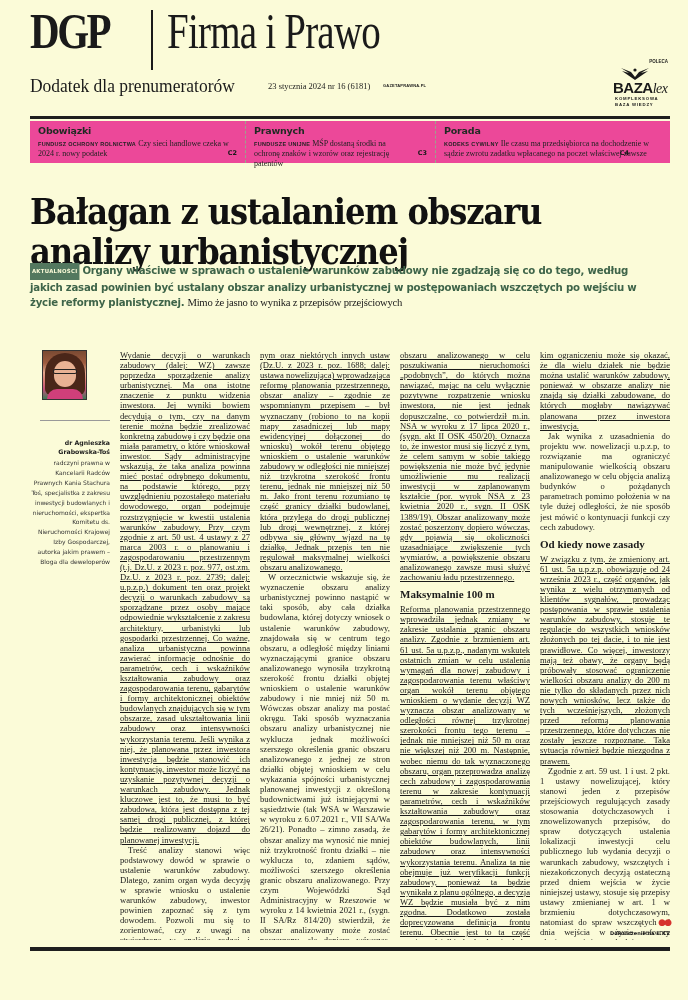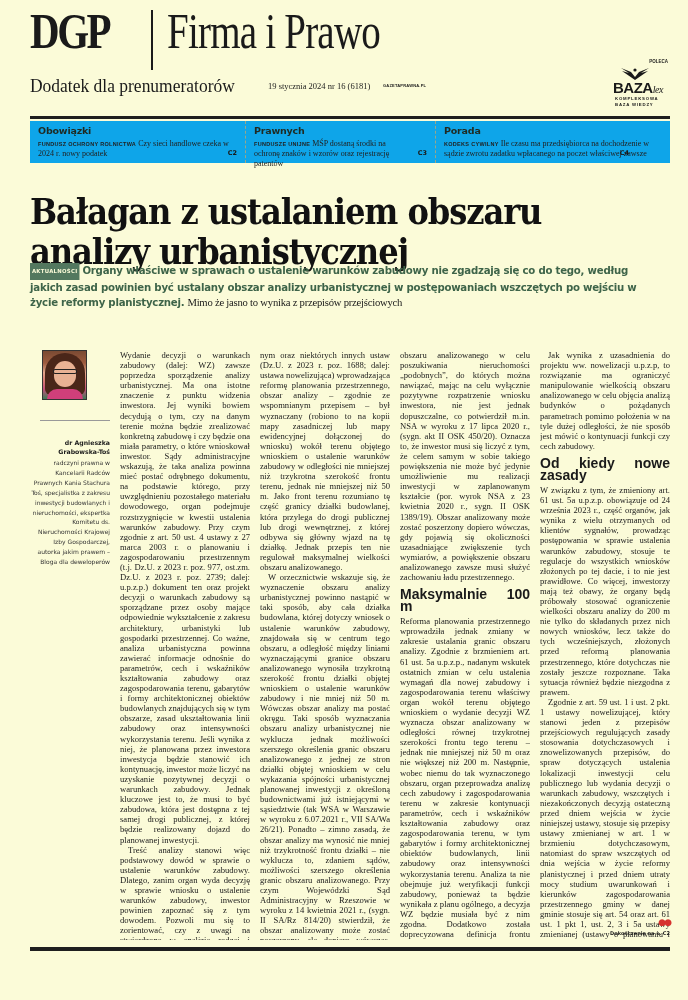--- a/index.html
+++ b/index.html
@@ -11,26 +11,26 @@
   .mast-bar { position: absolute; left: 121px; top: 10px; width: 2px; height: 60px; background: #1a1a1a; }
   .mast-title { position: absolute; left: 137px; top: 6px; font-family: "Liberation Serif", serif; font-size: 50px; letter-spacing: -1px; transform: scaleX(0.78); transform-origin: left; line-height: 50px; }
   .mast-sub { position: absolute; left: 0; top: 75px; font-family: "Liberation Serif", serif; font-size: 19px; transform: scaleX(0.92); transform-origin: left; white-space: nowrap; }
   .mast-date { position: absolute; left: 238px; top: 81px; font-family: "Liberation Serif", serif; font-size: 8.5px; white-space: nowrap; }
   .mast-site { position: absolute; left: 353px; top: 83px; font-family: "Liberation Sans", sans-serif; font-size: 4px; font-weight: bold; letter-spacing: .2px; }
 
   .infor { position: absolute; left: 608px; top: 59px; width: 60px; height: 50px; }
   .infor-poleca { position: absolute; right: 0; top: 0; font-family: "Liberation Sans", sans-serif; font-size: 4.5px; font-weight: bold; }
   .infor-wings { position: absolute; left: 12px; top: 9px; width: 30px; height: 12px; }
   .infor-name { position: absolute; left: 5px; top: 21px; font-family: "Liberation Sans", sans-serif; font-weight: 900; font-size: 15px; letter-spacing: -.5px; line-height: 15px; }
-  .infor-lex { font-family: "Liberation Serif", serif; font-style: italic; font-weight: normal; font-size: 10px; }
+  .infor-lex { font-family: "Liberation Serif", serif; font-style: italic; font-weight: normal; font-size: 14px; }
   .infor-tag { position: absolute; left: 7px; top: 37px; font-family: "Liberation Sans", sans-serif; font-size: 4.3px; font-weight: bold; letter-spacing: .8px; line-height: 5.5px; }
 
   .rule-top { position: absolute; left: 30px; top: 116px; width: 640px; height: 3px; background: #1e1e1e; }
 
-  .teasers { position: absolute; left: 30px; top: 121px; width: 640px; height: 42px; background: #0ea5e9; display: flex; }
+  .teasers { position: absolute; left: 30px; top: 121px; width: 640px; height: 42px; background: #ec4899; display: flex; }
   .teaser { position: relative; padding: 4px 8px 0 8px; }
   .teaser + .teaser { border-left: 1px dashed #9aa68a; }
   .teaser-head { font-family: "DejaVu Sans", sans-serif; font-weight: bold; font-size: 9.5px; color: #1f2a22; margin-bottom: 3px; letter-spacing: -.2px; }
   .teaser-text { font-family: "Liberation Serif", serif; font-size: 8px; line-height: 10px; color: #222; }
   .teaser-kicker { font-family: "Liberation Sans", sans-serif; font-weight: bold; font-size: 5.5px; letter-spacing: .3px; text-transform: uppercase; }
   .teaser-page { position: absolute; right: 8px; bottom: 6px; font-family: "DejaVu Sans", sans-serif; font-size: 6.5px; font-weight: bold; margin-left: 24px; }
 
   .headline { position: absolute; left: 30px; top: 192px; width: 600px; font-family: "DejaVu Serif", serif; font-size: 35px; line-height: 40px; letter-spacing: -1.2px; color: #111; transform: scaleX(0.92); transform-origin: left; }
 
   .lead { position: absolute; left: 30px; top: 263px; width: 640px; font-family: "DejaVu Sans", sans-serif; font-size: 10.5px; line-height: 15px; letter-spacing: -.25px; transform: scaleX(0.97); transform-origin: left; }
@@ -44,37 +44,37 @@
   .author-photo .face { position: absolute; left: 11px; top: 10px; width: 22px; height: 26px; border-radius: 11px; background: #e9b294; }
   .author-photo .glasses { position: absolute; left: 10px; top: 18px; width: 24px; height: 5px; border: 1.5px solid #222; border-radius: 2px; }
   .author-photo .shirt { position: absolute; left: 4px; top: 38px; width: 36px; height: 14px; border-radius: 10px 10px 0 0; background: #d03f7a; }
   .author-rule { position: absolute; left: 10px; top: 70px; width: 70px; height: 1px; background: #999; }
   .author-name { position: absolute; right: 0; top: 88px; font-family: "DejaVu Sans", sans-serif; font-weight: bold; font-size: 6.2px; line-height: 9px; width: 80px; }
   .author-bio { position: absolute; right: 0; top: 108px; font-family: "DejaVu Sans", sans-serif; font-size: 6px; line-height: 9.9px; width: 80px; color: #333; }
 
   .columns { position: absolute; left: 120px; top: 350px; width: 550px; height: 590px; display: flex; gap: 10px; }
   .col { width: 130px; font-family: "Liberation Serif", serif; font-size: 8.6px; line-height: 10.1px; text-align: justify; hyphens: auto; color: #1a1a1a; overflow: hidden; }
   .col p { text-indent: 8px; }
-  .col p.noindent { text-indent: 0; }
-  .col h3 { font-family: Liberation Sans, sans-serif; font-weight: bold; font-size: 14px; line-height: 12px; margin: 6px 0 4px 0; }
+  .col p.noindent { text-indent: 0; text-decoration: underline; }
+  .col h3 { font-family: Liberation Serif, serif; font-weight: bold; font-size: 11px; line-height: 12px; margin: 6px 0 4px 0; }
   .endmark { display: inline-block; color: #d6322e; font-family: "DejaVu Sans", sans-serif; font-weight: bold; font-size: 9px; letter-spacing: -2px; }
   .cont { display: block; font-family: "DejaVu Sans", sans-serif; font-size: 5px; font-weight: bold; text-align: right; margin-top: 1px; }
 
   .rule-bottom { position: absolute; left: 30px; top: 947px; width: 640px; height: 4px; background: #1e1e1e; }
 </style>
 </head>
 <body>
 
 <header>
   <div class="masthead">
     <div class="mast-dgp">DGP</div>
     <div class="mast-bar"></div>
     <div class="mast-title">Firma i Prawo</div>
     <div class="mast-sub">Dodatek dla prenumeratorów</div>
-    <div class="mast-date">19 stycznia 2024 nr 16 (6181)</div>
+    <div class="mast-date">23 stycznia 2024 nr 16 (6181)</div>
     <div class="mast-site">GAZETAPRAWNA.PL</div>
   </div>
 
   <div class="infor">
     <div class="infor-poleca">POLECA</div>
     <svg class="infor-wings" viewBox="0 0 30 12">
       <path d="M15 12 L2 3 L9 5 L1 0 L11 4 L15 9 L19 4 L29 0 L21 5 L28 3 Z" fill="#1a1a1a"></path>
       <circle cx="15" cy="2" r="1.6" fill="#1a1a1a"></circle>
     </svg>
     <div class="infor-name"><span>BAZA</span><span class="infor-lex">lex</span></div>
@@ -136,20 +136,21 @@
       <p class="noindent">nym oraz niektórych innych ustaw (Dz.U. z 2023 r. poz. 1688; dalej: ustawa nowelizująca) wprowadzająca reformę planowania przestrzennego, obszar analizy – zgodnie ze wspomnianym przepisem – był wyznaczany (robiono to na kopii mapy zasadniczej lub mapy ewidencyjnej dołączonej do wniosku) wokół terenu objętego wnioskiem o ustalenie warunków zabudowy w odległości nie mniejszej niż trzykrotna szerokość frontu terenu, jednak nie mniejszej niż 50 m. Jako front terenu rozumiano tę część granicy działki budowlanej, która przylega do drogi publicznej lub drogi wewnętrznej, z której odbywa się główny wjazd na tę działkę. Jednak przepis ten nie regulował maksymalnej wielkości obszaru analizowanego.</p>
       <p>W orzecznictwie wskazuje się, że wyznaczenie obszaru analizy urbanistycznej powinno nastąpić w taki sposób, aby cała działka budowlana, której dotyczy wniosek o ustalenie warunków zabudowy, znajdowała się w centrum tego obszaru, a odległość między liniami wyznaczającymi granice obszaru analizowanego wynosiła trzykrotną szerokość frontu działki objętej wnioskiem o ustalenie warunków zabudowy i nie mniej niż 50 m. Wówczas obszar analizy ma postać okręgu. Taki sposób wyznaczania obszaru analizy urbanistycznej nie wyklucza jednak możliwości szerszego określenia granic obszaru analizowanego z jednej ze stron działki objętej wnioskiem w celu wykazania spójności urbanistycznej planowanej inwestycji z określoną budownictwami już istniejącymi w sąsiedztwie (tak WSA w Warszawie w wyroku z 6.07.2021 r., VII SA/Wa 26/21). Ponadto – zimno zasadą, że obszar analizy ma wynosić nie mniej niż trzykrotność frontu działki – nie wyklucza to, zdaniem sądów, możliwości szerszego określenia granic obszaru analizowanego. Przy czym Wojewódzki Sąd Administracyjny w Rzeszowie w wyroku z 14 kwietnia 2021 r., (sygn. II SA/Rz 814/20) stwierdził, że obszar analizowany może zostać poszerzony, ale dopiero wówczas, gdy pojawią się okoliczności uzasadniające zwiększenie jego wymiarów. Jednak w takim wypadku powiększenie obszaru analizowanego zawsze musi służyć zachowaniu ładu przestrzennego. Zdaniem tego sądu, „(...) choć ustawodawca nie wykluczył możliwości wyznaczenia obszaru większego aniżeli wskazane minimum, to jednak z części tekstowej, jak i graficznej analizy powinny jasno wynikać przesłanki, którymi organ kierował się, wyznaczając granice tego obszaru analizowanego w takiej wielkości”. Warto też podkreślić, że poszerzenie</p>
     </div>
     <div class="col">
       <p class="noindent">obszaru analizowanego w celu poszukiwania nieruchomości „podobnych”, do których można nawiązać, mając na celu wyłącznie pozytywne rozpatrzenie wniosku inwestora, nie jest jednak dopuszczalne, co potwierdził m.in. NSA w wyroku z 17 lipca 2020 r., (sygn. akt II OSK 450/20). Oznacza to, że inwestor musi się liczyć z tym, że celem samym w sobie takiego powiększenia nie może być jedynie umożliwienie mu realizacji inwestycji w zaplanowanym kształcie (por. wyrok NSA z 23 kwietnia 2020 r., sygn. II OSK 1389/19). Obszar analizowany może zostać poszerzony dopiero wówczas, gdy pojawią się okoliczności uzasadniające zwiększenie tych wymiarów, a powiększenie obszaru analizowanego zawsze musi służyć zachowaniu ładu przestrzennego.</p>
       <h3>Maksymalnie 100 m</h3>
       <p class="noindent">Reforma planowania przestrzennego wprowadziła jednak zmiany w zakresie ustalania granic obszaru analizy. Zgodnie z brzmieniem art. 61 ust. 5a u.p.z.p., nadanym wskutek ostatnich zmian w celu ustalenia wymagań dla nowej zabudowy i zagospodarowania terenu właściwy organ wokół terenu objętego wnioskiem o wydanie decyzji WZ wyznacza obszar analizowany w odległości równej trzykrotnej szerokości frontu tego terenu – jednak nie mniejszej niż 50 m oraz nie większej niż 200 m. Następnie, wobec niemu do tak wyznaczonego obszaru, organ przeprowadza analizę cech zabudowy i zagospodarowania terenu w zakresie kontynuacji parametrów, cech i wskaźników kształtowania zabudowy oraz zagospodarowania terenu, w tym gabarytów i formy architektonicznej obiektów budowlanych, linii zabudowy oraz intensywności wykorzystania terenu. Analiza ta nie obejmuje już weryfikacji funkcji zabudowy, ponieważ ta będzie wynikała z planu ogólnego, a decyzja WZ będzie musiała być z nim zgodna. Dodatkowo została doprecyzowana definicja frontu terenu. Obecnie jest to ta część granicy działki budowlanej, która przylega do drogi publicznej lub do drogi wewnętrznej albo do granicy działki obciążonej służebnością drogową, z której odbywa się główny wjazd na działkę.</p>
 
     </div>
     <div class="col" style="position:relative;">
+      <p class="noindent">kim ograniczeniu może się okazać, że dla wielu działek nie będzie można ustalić warunków zabudowy, ponieważ w obszarze analizy nie znajdą się działki zabudowane, do których mogłaby nawiązywać planowana przez inwestora inwestycja.</p>
       <p>Jak wynika z uzasadnienia do projektu ww. nowelizacji u.p.z.p, to rozwiązanie ma ograniczyć manipulowanie wielkością obszaru analizowanego w celu objęcia analizą budynków o pożądanych parametrach pomimo położenia w na tyle dużej odległości, że nie sposób jest mówić o kontynuacji funkcji czy cech zabudowy.</p>
       <h3>Od kiedy nowe zasady</h3>
       <p class="noindent">W związku z tym, że zmieniony art. 61 ust. 5a u.p.z.p. obowiązuje od 24 września 2023 r., część organów, jak wynika z wielu otrzymanych od klientów sygnałów, prowadząc postępowania w sprawie ustalenia warunków zabudowy, stosuje te regulacje do wszystkich wniosków złożonych po tej dacie, i to nie jest prawidłowe. Co więcej, inwestorzy mają też obawy, że organy będą próbowały stosować ograniczenie wielkości obszaru analizy do 200 m nie tylko do składanych przez nich nowych wniosków, lecz także do tych wcześniejszych, złożonych przed reformą planowania przestrzennego, które dotychczas nie zostały jeszcze rozpoznane. Taka sytuacja również będzie niezgodna z prawem.</p>
       <p>Zgodnie z art. 59 ust. 1 i ust. 2 pkt. 1 ustawy nowelizującej, który stanowi jeden z przepisów przejściowych regulujących zasady stosowania dotychczasowych i znowelizowanych przepisów, do spraw dotyczących ustalenia lokalizacji inwestycji celu publicznego lub wydania decyzji o warunkach zabudowy, wszczętych i niezakończonych decyzją ostateczną przed dniem wejścia w życie niniejszej ustawy, stosuje się przepisy ustawy zmienianej w art. 1 w brzmieniu dotychczasowym, natomiast do spraw wszczętych od dnia wejścia w życie reformy planistycznej i przed dniem utraty mocy studium uwarunkowań i kierunków zagospodarowania przestrzennego gminy w danej gminie stosuje się art. 54 oraz art. 61 ust. 1 pkt 1, ust. 2, 3 i 5a ustawy zmienianej (ustawy o planowaniu i zagospodarowaniu przestrzennym – red.) w art. 1 w brzmieniu dotychczasowym. Tak więc, choć znowelizowany art. 61 ust. 5a u.p.z.p., wprowadzający ograniczenie obszaru analizy do 200 m, formalnie już obowiązuje, nie może on być na razie stosowany właśnie ze względu na wspomniany wyżej przepis przejściowy.</p>
     </div>
   </div>
 
   <div style="position:absolute; left:560px; top:910px; width:110px; text-align:right;">
     <span class="endmark">●●</span>
     <span class="cont">Dokończenie na s. C2</span>

